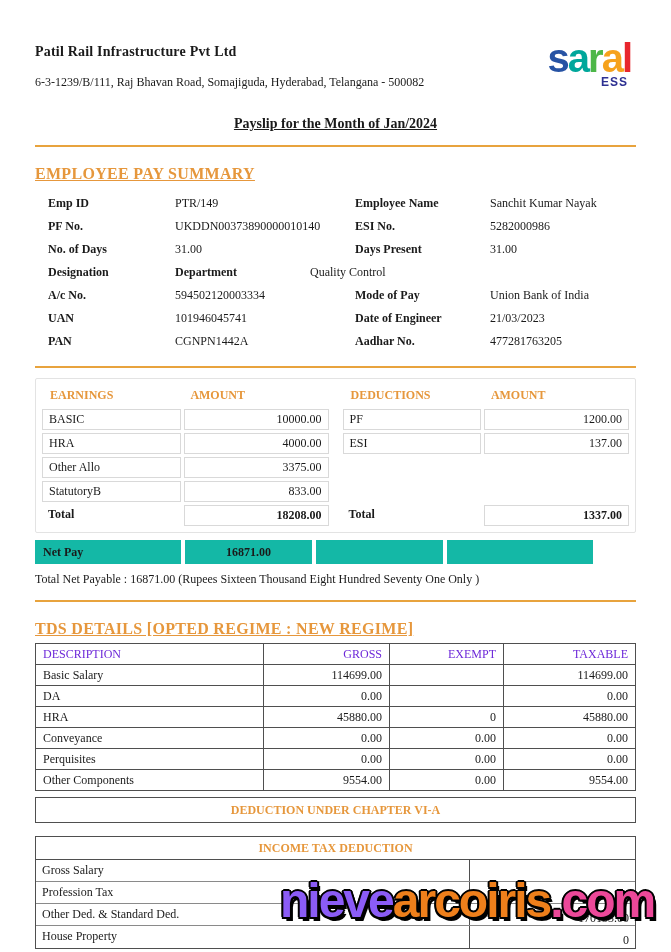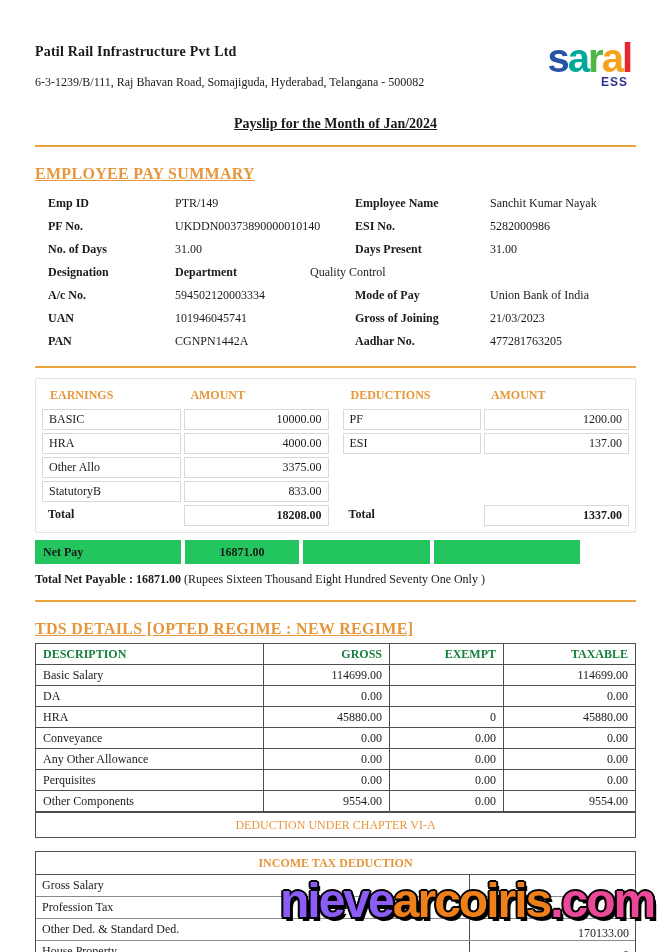--- a/index.html
+++ b/index.html
@@ -39,40 +39,40 @@
   .pay-row { display:flex; gap:3px; margin-top:3px; }
   .pay-cell { border:1px solid #d9d9d9; height:21px; line-height:19px; padding:0 6px; background:#fff; }
   .pay-name { width:49%; }
   .pay-amt  { width:51%; text-align:right; }
   .pay-total-label { border:none; font-weight:bold; }
   .pay-total-amt { font-weight:bold;padding-left:10px; }
   .pay-spacer { height:21px; margin-top:3px; }
 
   
   .netpay { margin-top:7px; display:flex; gap:4px; width:571px; }
-  .np-cell { background:#22c55e; height:24px; line-height:24px; }
+  .np-cell { background:#14b8a6; height:24px; line-height:24px; }
   .np-label { width:146px; font-weight:bold; padding-left:8px; }
-  .np-amt { width:114px; font-weight:bold; text-align:center; }
+  .np-amt { width:127px; font-weight:bold; text-align:center; }
   .np-fill1 { width:127px; }
   .np-fill2 { width:146px; }
 
   .payable-line { margin-top:8px; font-size:12px; }
-  .payable-line .b { font-weight:bold; }
+  .payable-line .b { font-weight:normal; }
 
   
   table.tds { width:100%; border-collapse:collapse; margin-top:5px; font-size:12px; }
   table.tds th, table.tds td { border:1px solid #4f4f4f; padding:2px 7px; height:21px; }
-  table.tds th { color:#15803d; font-weight:bold; text-align:right; }
+  table.tds th { color:#6d28d9; font-weight:normal; text-align:right; }
   table.tds th:first-child { text-align:left; }
   table.tds td { text-align:right; }
   table.tds td:first-child { text-align:left; }
   .w-desc { width:38%; } .w-gross { width:21%; } .w-exempt { width:19%; } .w-tax { width:22%; }
 
   
-  .chapter-box { margin-top:0; border:1px solid #4f4f4f; height:26px; line-height:24px; text-align:center; color:#e6973c; font-weight:normal; }
+  .chapter-box { margin-top:6px; border:1px solid #4f4f4f; height:26px; line-height:24px; text-align:center; color:#e6973c; font-weight:bold; }
 
   
   .itax { margin-top:13px; border:1px solid #4f4f4f; }
   .itax-title { height:23px; line-height:22px; text-align:center; color:#e6973c; font-weight:bold; border-bottom:1px solid #4f4f4f; }
   .itax-row { display:flex; height:22px; line-height:21px; border-bottom:1px solid #8a8a8a; }
   .itax-row:last-child { border-bottom:none; }
   .itax-label { width:72.5%; padding-left:6px; border-right:1px solid #4f4f4f; }
   .itax-val { flex:1; text-align:right; padding-right:6px;margin-top:48px; }
 
   
@@ -133,21 +133,21 @@
     </div>
     <div class="emp-row">
       <span class="l1">A/c No.</span>
       <span class="v1">594502120003334</span>
       <span class="l2">Mode of Pay</span>
       <span class="v2">Union Bank of India</span>
     </div>
     <div class="emp-row">
       <span class="l1">UAN</span>
       <span class="v1">101946045741</span>
-      <span class="l2">Gross of Joining</span>
+      <span class="l2">Date of Engineer</span>
       <span class="v2">21/03/2023</span>
     </div>
     <div class="emp-row">
       <span class="l1">PAN</span>
       <span class="v1">CGNPN1442A</span>
       <span class="l2">Aadhar No.</span>
       <span class="v2">477281763205</span>
     </div>
   </div>
 
@@ -245,26 +245,20 @@
         <td>0</td>
         <td>45880.00</td>
       </tr>
       <tr>
         <td>Conveyance</td>
         <td>0.00</td>
         <td>0.00</td>
         <td>0.00</td>
       </tr>
       <tr>
-        <td>Any Other Allowance</td>
-        <td>0.00</td>
-        <td>0.00</td>
-        <td>0.00</td>
-      </tr>
-      <tr>
         <td>Perquisites</td>
         <td>0.00</td>
         <td>0.00</td>
         <td>0.00</td>
       </tr>
       <tr>
         <td>Other Components</td>
         <td>9554.00</td>
         <td>0.00</td>
         <td>9554.00</td>

